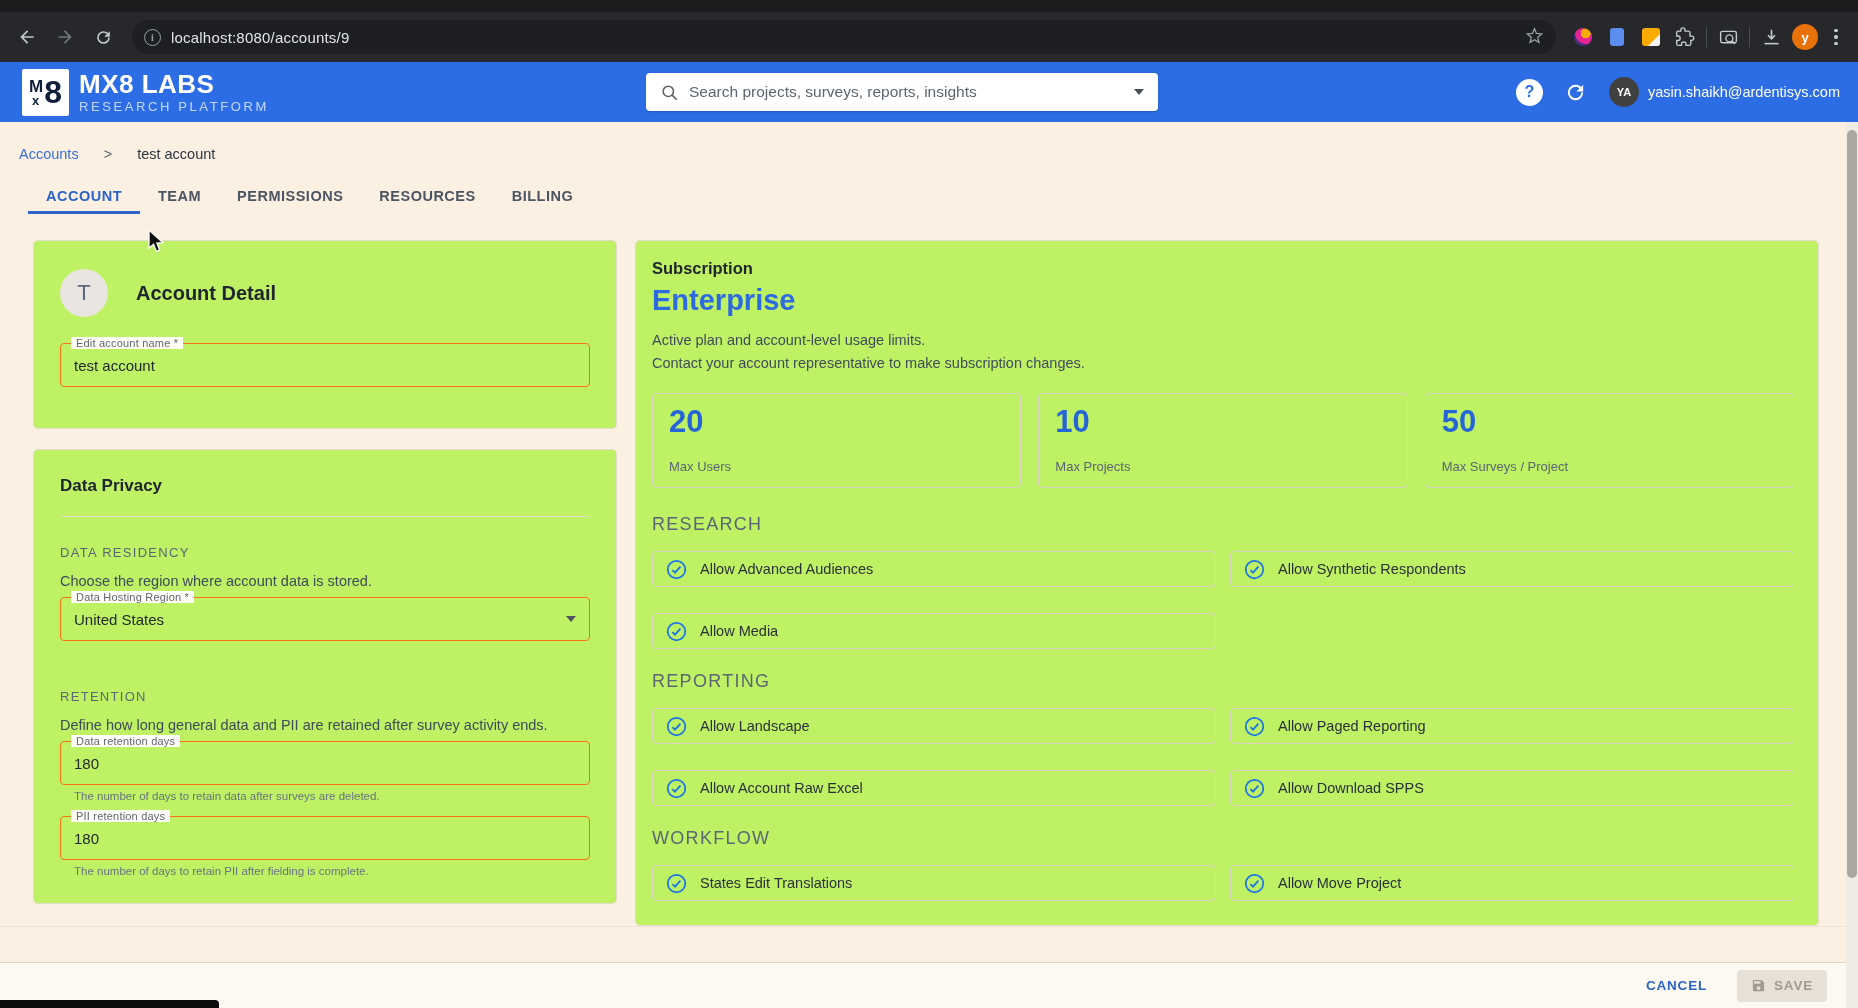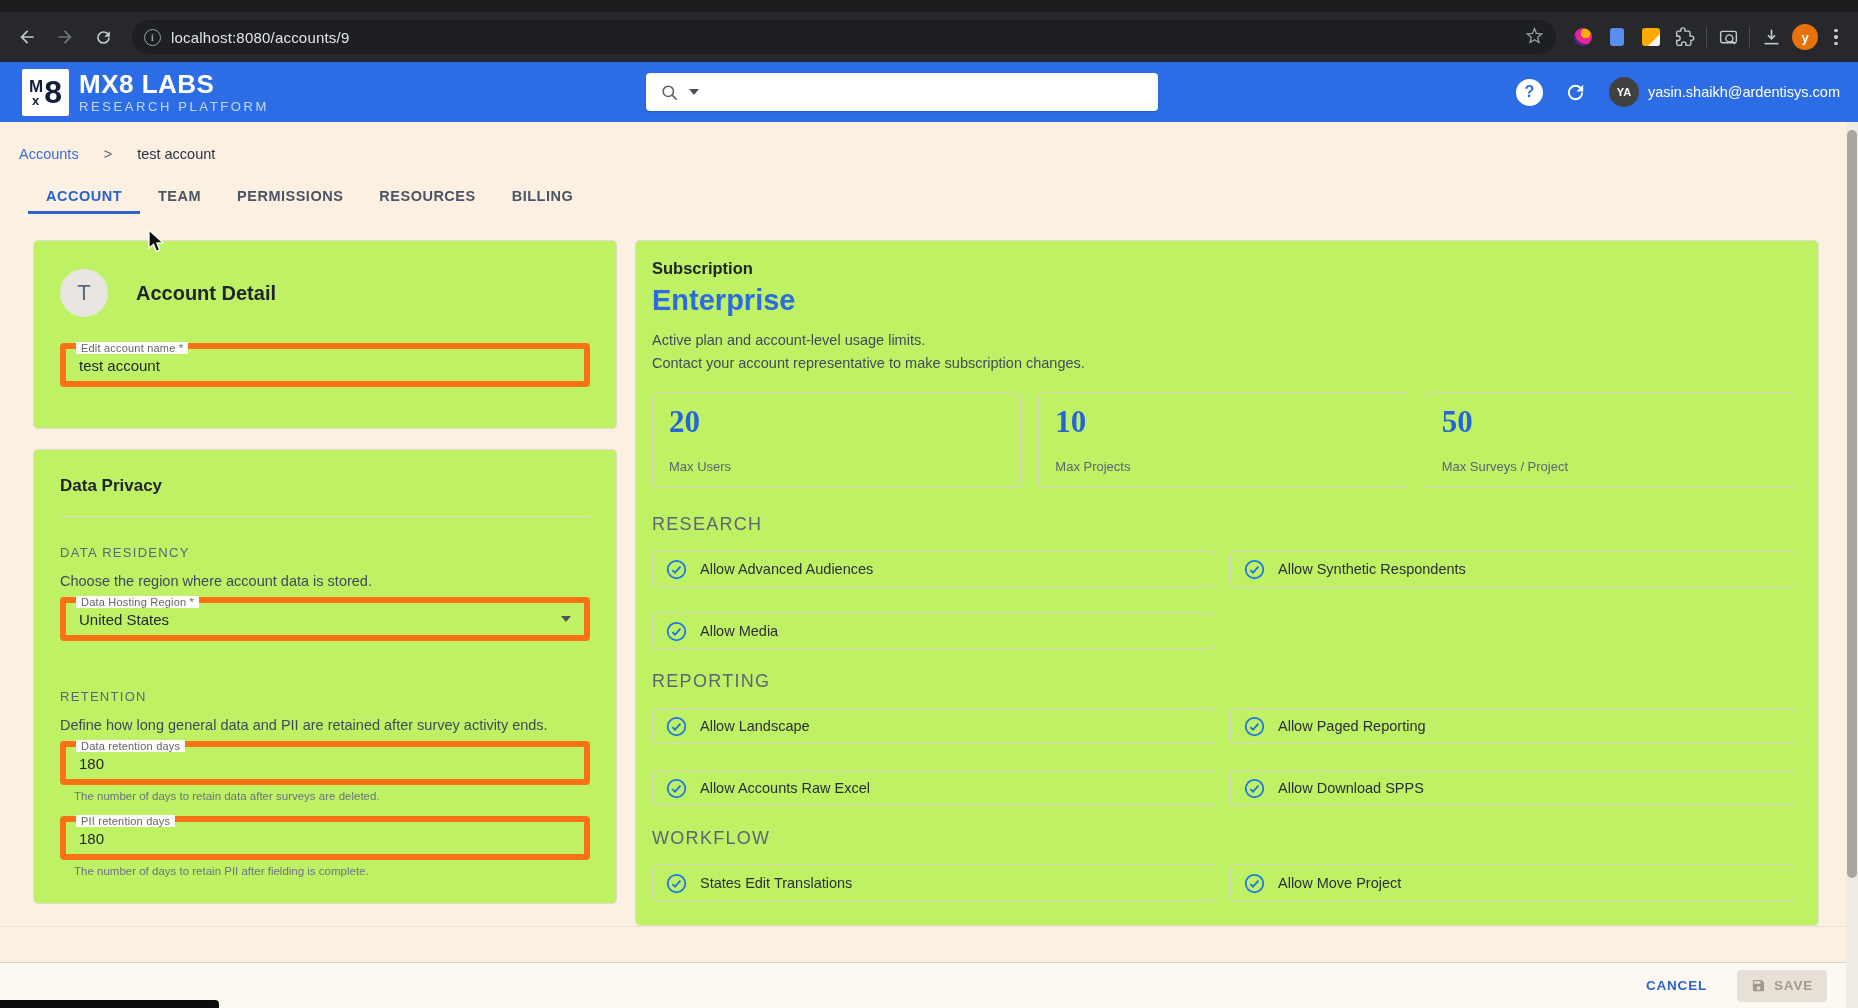--- a/index.html
+++ b/index.html
@@ -92,21 +92,21 @@
   .right-col { flex:1; }
   .card { background:#bef264; border:1px solid #e2dbcc; border-radius:5px; }
 
   
   .card-account { padding:28px 26px 41px; }
   .detail-head { display:flex; align-items:center; gap:28px; margin-bottom:26px; }
   .t-avatar { width:48px; height:48px; border-radius:50%; background:#e9e6e2; color:#5a6880; font-size:22px; font-weight:500; display:flex; align-items:center; justify-content:center; }
   .detail-title { font-size:20px; font-weight:bold; color:#20252e; }
 
   
-  .field { position:relative; border:6px solid #f97316; border-radius:4px; height:44px; display:flex; align-items:center; padding:8px 13px; background:transparent; }
+  .field { position:relative; border:1px solid #f97316; border-radius:4px; height:44px; display:flex; align-items:center; padding:8px 13px; background:transparent; }
   .field .flabel {
     position:absolute; top:-7px; left:10px; background:#fffdf8; padding:0 5px;
     font-size:11px; color:#5f6673; letter-spacing:0.2px; white-space:nowrap;
   }
   .field .fvalue { font-size:15px; color:#23272f; flex:1; }
   .field .select-caret { width:0; height:0; border-left:5.5px solid transparent; border-right:5.5px solid transparent; border-top:6.5px solid #4e545d; }
   .helper { font-size:11.5px; color:#6a7280; margin:5px 14px 0; }
 
   
   .card-privacy { padding:26px; }
@@ -117,21 +117,21 @@
   .gap-lg { height:48px; }
   .gap-md { height:14px; }
 
   
   .card-sub { padding:18px 24px 24px 16px; }
   .sub-heading { font-size:16.5px; font-weight:bold; color:#20252e; margin-bottom:6px; }
   .plan-name { font-size:29px; font-weight:bold; color:#2e6be0; margin-bottom:12px; }
   .sub-desc { font-size:14.5px; color:#404b5c; line-height:23px; }
   .stats-row { display:flex; gap:17px; margin:18px 0 26px; }
   .stat-box { flex:1; border:1px solid #ddd6c7; border-radius:4px; height:95px; padding:10px 16px 13px; display:flex; flex-direction:column; }
-  .stat-value { font-size:31px; font-weight:bold; color:#2565d8;font-family:Liberation Serif, serif; }
+  .stat-value { font-size:31px; font-weight:bold; color:#2565d8; }
   .stat-label { font-size:13px; color:#5b6576; margin-top:auto; }
   .perm-section-heading { font-size:18px; letter-spacing:1.3px; color:#5b6576; margin:22px 0 16px; }
   .perm-section-heading.first { margin-top:0; }
   .perm-grid { display:grid; grid-template-columns:1fr 1fr; gap:26px 14px; }
   .perm-pill { border:1px solid #ddd6c7; border-radius:4px; height:36px; display:flex; align-items:center; gap:13px; padding:0 13px; cursor:pointer; background:transparent; }
   .perm-pill span { font-size:14.5px; color:#2a2f38; }
 
   
   .content-bottom-line { position:absolute; top:926px; left:0; width:100%; height:1px; background:rgba(120,100,70,0.10); }
   .footer {
@@ -235,20 +235,21 @@
     <div class="logo-text">
       <div class="logo-title">MX8 LABS</div>
       <div class="logo-sub">RESEARCH PLATFORM</div>
     </div>
   </div>
   <div class="searchbox">
     <svg width="19" height="19" viewBox="0 0 24 24">
         <circle cx="10.5" cy="10.5" r="6.5" fill="none" stroke="#5f6368" stroke-width="2"></circle>
         <path d="M15.3 15.3L21 21" stroke="#5f6368" stroke-width="2"></path>
       </svg>
+    <input type="text" placeholder="Search projects, surveys, reports, insights" style="">
     <span class="caret-down"></span>
   </div>
   <div class="header-right">
     <div class="help-circle">?</div>
     <div class="refresh-btn">
       <svg width="23" height="23" viewBox="0 0 24 24">
           <path d="M17.65 6.35C16.2 4.9 14.21 4 12 4a8 8 0 1 0 8 8h-2a6 6 0 1 1-6-6c1.66 0 3.14.69 4.22 1.78L13 11h7V4l-2.35 2.35z" fill="#fff"></path>
         </svg>
     </div>
     <div class="user-chip">
@@ -377,21 +378,21 @@
                 <circle cx="12" cy="12" r="10" fill="none" stroke="#1a73e8" stroke-width="2"></circle>
                 <path d="M7.3 12.6l3 3 6.2-6.8" fill="none" stroke="#1a73e8" stroke-width="2"></path>
               </svg>
               <span>Allow Paged Reporting</span>
             </div>
             <div class="perm-pill">
               <svg width="21" height="21" viewBox="0 0 24 24">
                 <circle cx="12" cy="12" r="10" fill="none" stroke="#1a73e8" stroke-width="2"></circle>
                 <path d="M7.3 12.6l3 3 6.2-6.8" fill="none" stroke="#1a73e8" stroke-width="2"></path>
               </svg>
-              <span>Allow Accounts Raw Excel</span>
+              <span>Allow Account Raw Excel</span>
             </div>
             <div class="perm-pill">
               <svg width="21" height="21" viewBox="0 0 24 24">
                 <circle cx="12" cy="12" r="10" fill="none" stroke="#1a73e8" stroke-width="2"></circle>
                 <path d="M7.3 12.6l3 3 6.2-6.8" fill="none" stroke="#1a73e8" stroke-width="2"></path>
               </svg>
               <span>Allow Download SPPS</span>
             </div>
           </div>
           <div class="perm-section-heading">WORKFLOW</div>

